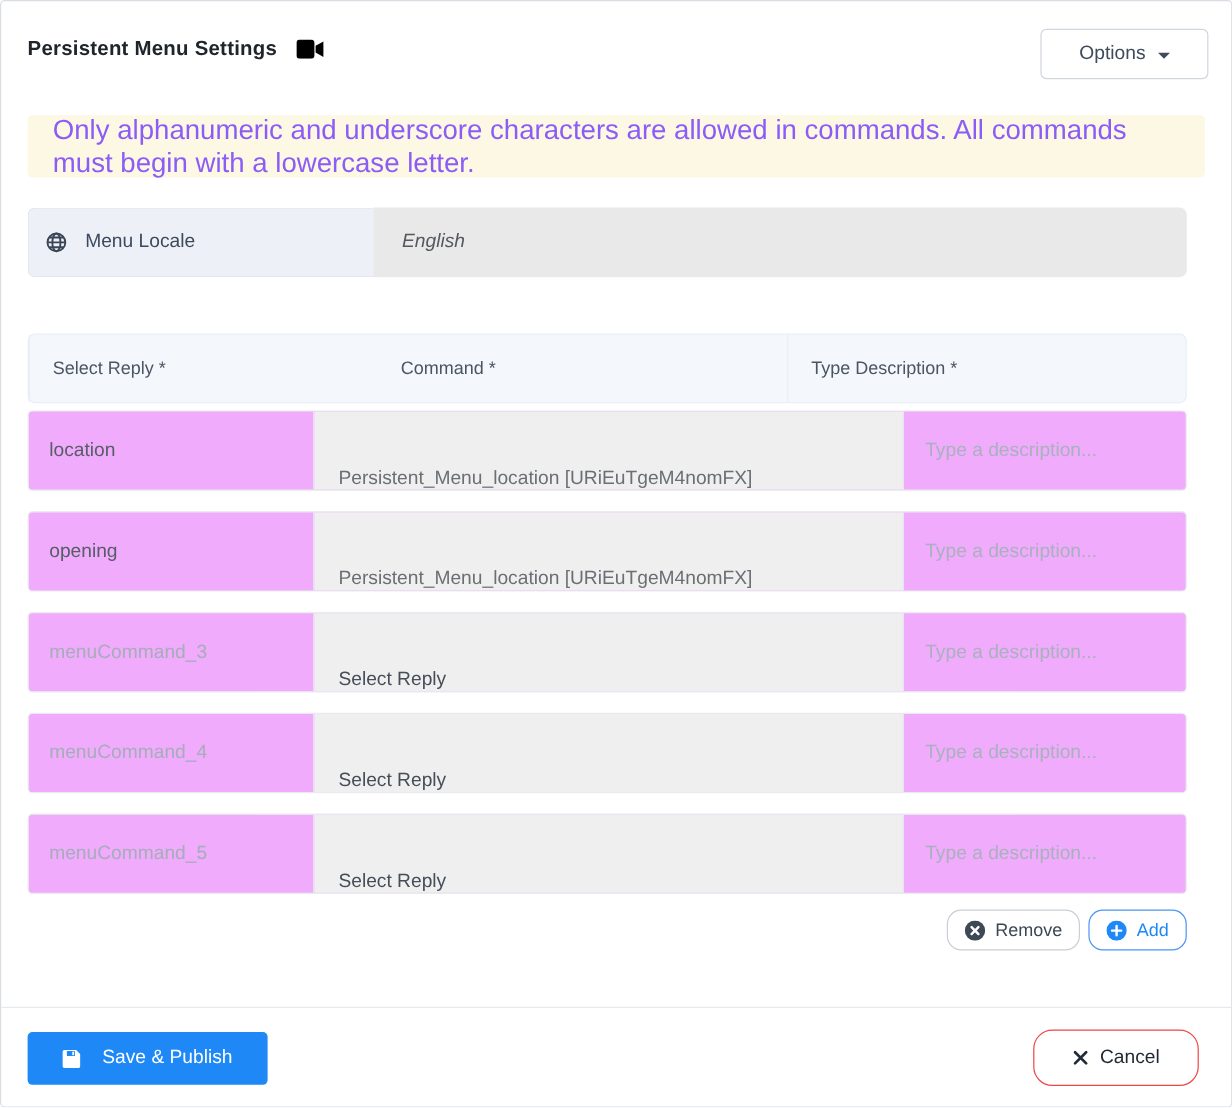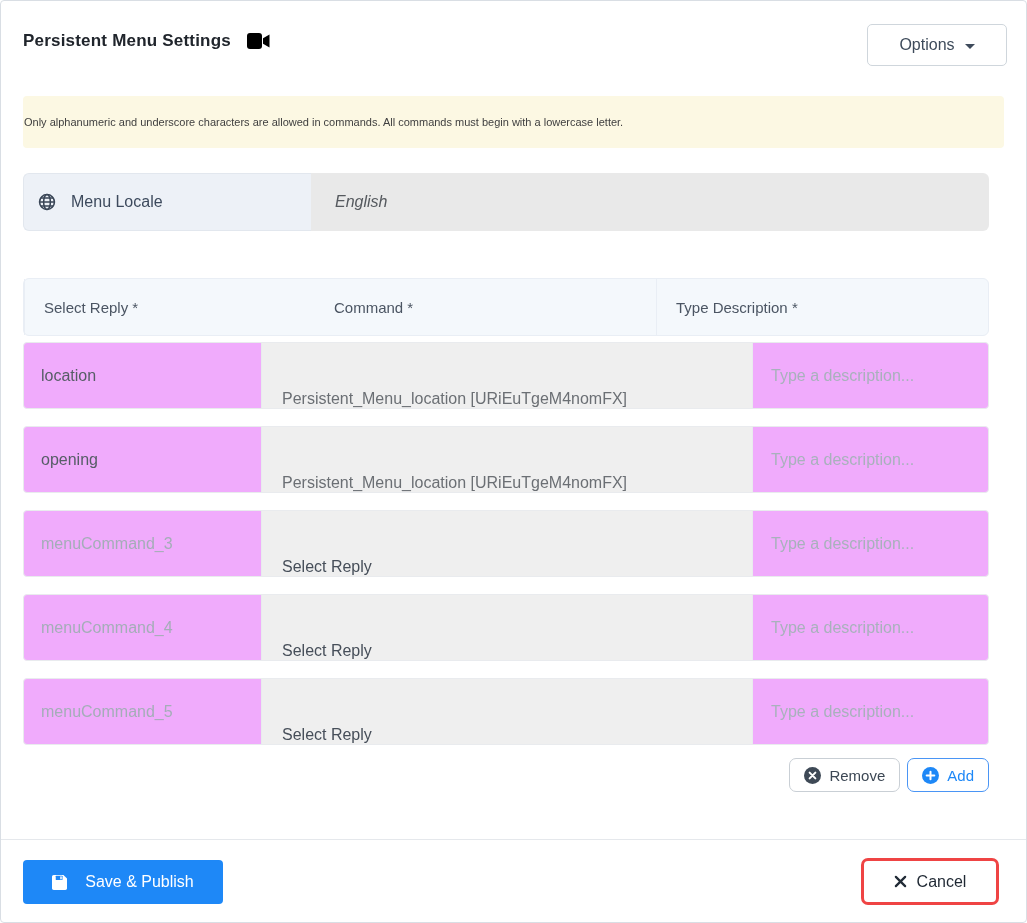--- a/index.html
+++ b/index.html
@@ -36,22 +36,22 @@
     width: 0; height: 0;
     border-left: 5px solid transparent; border-right: 5px solid transparent;
     border-top: 5px solid #3e4b5b;
     margin-top: 2px;
   }
 
   
   .alert {
     position: absolute; top: 95px; left: 22px; right: 22px; height: 52px;
     background: #fcf8e3; border-radius: 4px;
-    display: flex; align-items: center; padding: 0 1px;
-    font-size: 11px; color: #404040;
+    display: flex; align-items: center; padding: 0 21px;
+    font-size: 23px; color: #8b5cf6;
   }
 
   
   .locale-row { position: absolute; top: 172px; left: 22px; right: 37px; height: 58px; display: flex; }
   .locale-label {
     width: 288px; background: #edf1f7;
     border: 1px solid #e2e7ee; border-right: none;
     border-radius: 6px 0 0 6px;
     display: flex; align-items: center; gap: 15px; padding-left: 14px;
     color: #3d4a5d; font-size: 16px;
@@ -95,39 +95,39 @@
   .cell-desc { flex: 1; display: flex; }
   .cell-desc input {
     width: 100%; border: none; outline: none; background: transparent;
     font-family: inherit; font-size: 16px; color: #565d66; padding-left: 18px;
   }
   .cell-desc input::placeholder { color: #a8b1bc; opacity: 1; }
 
   
   .row-actions { position: absolute; top: 757px; right: 37px; display: flex; gap: 7px; }
   .btn-remove, .btn-add {
-    height: 34px; padding: 0 14px; background: #fff; border-radius: 7px;
+    height: 34px; padding: 0 14px; background: #fff; border-radius: 12px;
     display: flex; align-items: center; gap: 8px;
     font-family: inherit; font-size: 15px; cursor: pointer;
   }
   .btn-remove { border: 1px solid #c9cfd5; color: #3c4754; }
   .btn-add { border: 1px solid #4a95f5; color: #1e88f7; }
 
   
   .footer-divider { position: absolute; top: 838px; left: 0; right: 0; height: 1px; background: #e5e8ec; }
   .btn-save {
     position: absolute; left: 22px; top: 859px; width: 200px; height: 44px;
     background: #1e88f7; border: none; border-radius: 4px;
     color: #fff; font-size: 16px; font-family: inherit;
     display: flex; align-items: center; justify-content: center; gap: 18px;
     cursor: pointer;
   }
   .btn-cancel {
     position: absolute; right: 27px; top: 857px; width: 138px; height: 47px;
-    background: #fff; border: 3px solid #ef4444; border-radius: 7px;
+    background: #fff; border: 1px solid #ef4444; border-radius: 16px;
     color: #1f2833; font-size: 16px; font-family: inherit;
     display: flex; align-items: center; justify-content: center; gap: 10px;
     cursor: pointer;
   }
   .icon { display: inline-flex; align-items: center; }
 </style>
 </head>
 <body>
 
 <div class="card">

